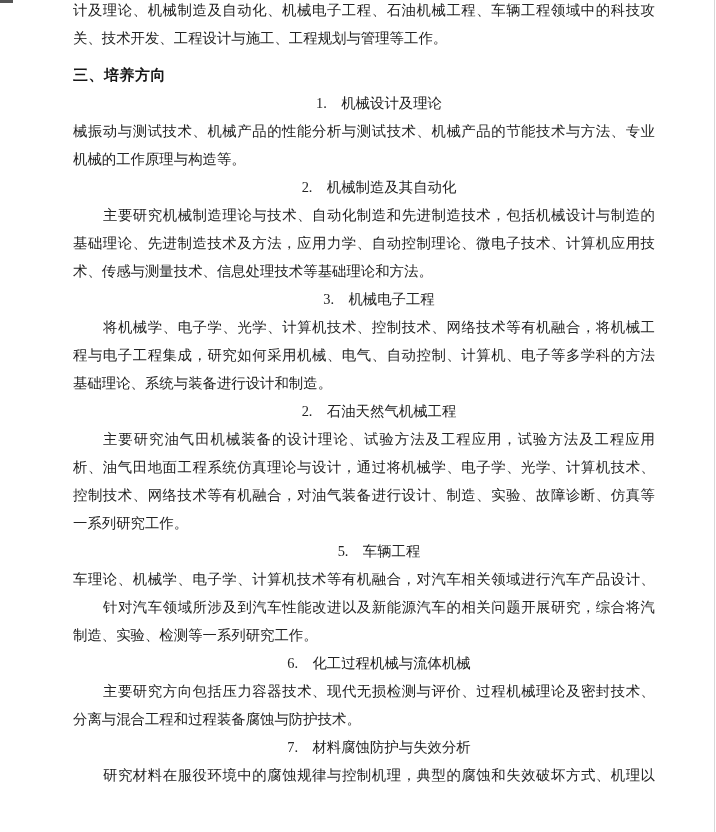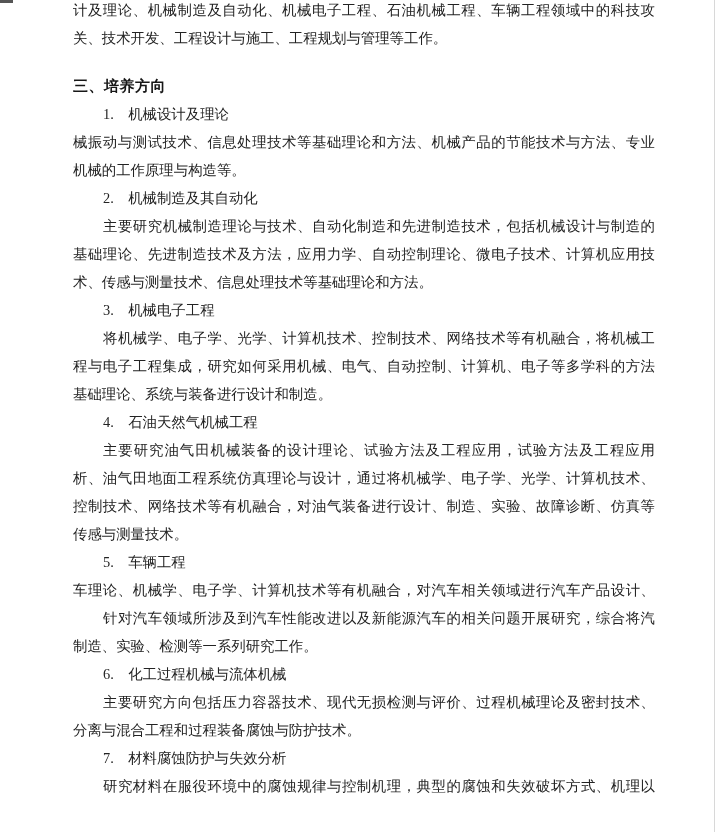--- a/index.html
+++ b/index.html
@@ -55,58 +55,59 @@
     color: #232323;
     white-space: pre-wrap;
   }
   .jf {
     text-align: justify;
     text-align-last: justify;
     text-justify: inter-ideograph;
   }
   .ind {
     text-indent: 30px;
+    text-align: center;
   }
   .h1 {
     font-family: "Liberation Sans", "DejaVu Sans", sans-serif;
     font-weight: 700;
     font-size: 15px;
     color: #171717;
-    margin-top: 20px;
+    margin-top: 9px;
     letter-spacing: 0.5px;
   }
 </style>
 </head>
 <body>
 
 <div class="page">
   <div class="artifact"></div>
   <div class="edge-line"></div>
 
   <main class="content">
     <div class="flow">
       <div class="ln jf">计及理论、机械制造及自动化、机械电子工程、石油机械工程、车辆工程领域中的科技攻</div>
       <div class="ln">关、技术开发、工程设计与施工、工程规划与管理等工作。</div>
       <div class="ln h1">三、培养方向</div>
       <div class="ln item ind">1.　机械设计及理论</div>
-      <div class="ln jf">械振动与测试技术、信息处理技术等基础理论和方法、机械产品的节能技术与方法、专业</div>
+      <div class="ln jf">械振动与测试技术、机械产品的性能分析与测试技术、机械产品的节能技术与方法、专业</div>
       <div class="ln">机械的工作原理与构造等。</div>
       <div class="ln item ind">2.　机械制造及其自动化</div>
       <div class="ln jf ind">主要研究机械制造理论与技术、自动化制造和先进制造技术，包括机械设计与制造的</div>
       <div class="ln jf">基础理论、先进制造技术及方法，应用力学、自动控制理论、微电子技术、计算机应用技</div>
       <div class="ln">术、传感与测量技术、信息处理技术等基础理论和方法。</div>
       <div class="ln item ind">3.　机械电子工程</div>
       <div class="ln jf ind">将机械学、电子学、光学、计算机技术、控制技术、网络技术等有机融合，将机械工</div>
       <div class="ln jf">程与电子工程集成，研究如何采用机械、电气、自动控制、计算机、电子等多学科的方法</div>
       <div class="ln">基础理论、系统与装备进行设计和制造。</div>
-      <div class="ln item ind">4.　石油天然气机械工程</div>
+      <div class="ln item ind">2.　石油天然气机械工程</div>
       <div class="ln jf ind">主要研究油气田机械装备的设计理论、试验方法及工程应用，试验方法及工程应用</div>
       <div class="ln jf">析、油气田地面工程系统仿真理论与设计，通过将机械学、电子学、光学、计算机技术、</div>
       <div class="ln jf">控制技术、网络技术等有机融合，对油气装备进行设计、制造、实验、故障诊断、仿真等</div>
-      <div class="ln">传感与测量技术。</div>
+      <div class="ln">一系列研究工作。</div>
       <div class="ln item ind">5.　车辆工程</div>
       <div class="ln jf">车理论、机械学、电子学、计算机技术等有机融合，对汽车相关领域进行汽车产品设计、</div>
       <div class="ln jf ind">针对汽车领域所涉及到汽车性能改进以及新能源汽车的相关问题开展研究，综合将汽</div>
       <div class="ln">制造、实验、检测等一系列研究工作。</div>
       <div class="ln item ind">6.　化工过程机械与流体机械</div>
       <div class="ln jf ind">主要研究方向包括压力容器技术、现代无损检测与评价、过程机械理论及密封技术、</div>
       <div class="ln">分离与混合工程和过程装备腐蚀与防护技术。</div>
       <div class="ln item ind">7.　材料腐蚀防护与失效分析</div>
       <div class="ln jf ind">研究材料在服役环境中的腐蚀规律与控制机理，典型的腐蚀和失效破坏方式、机理以</div>
     </div>

